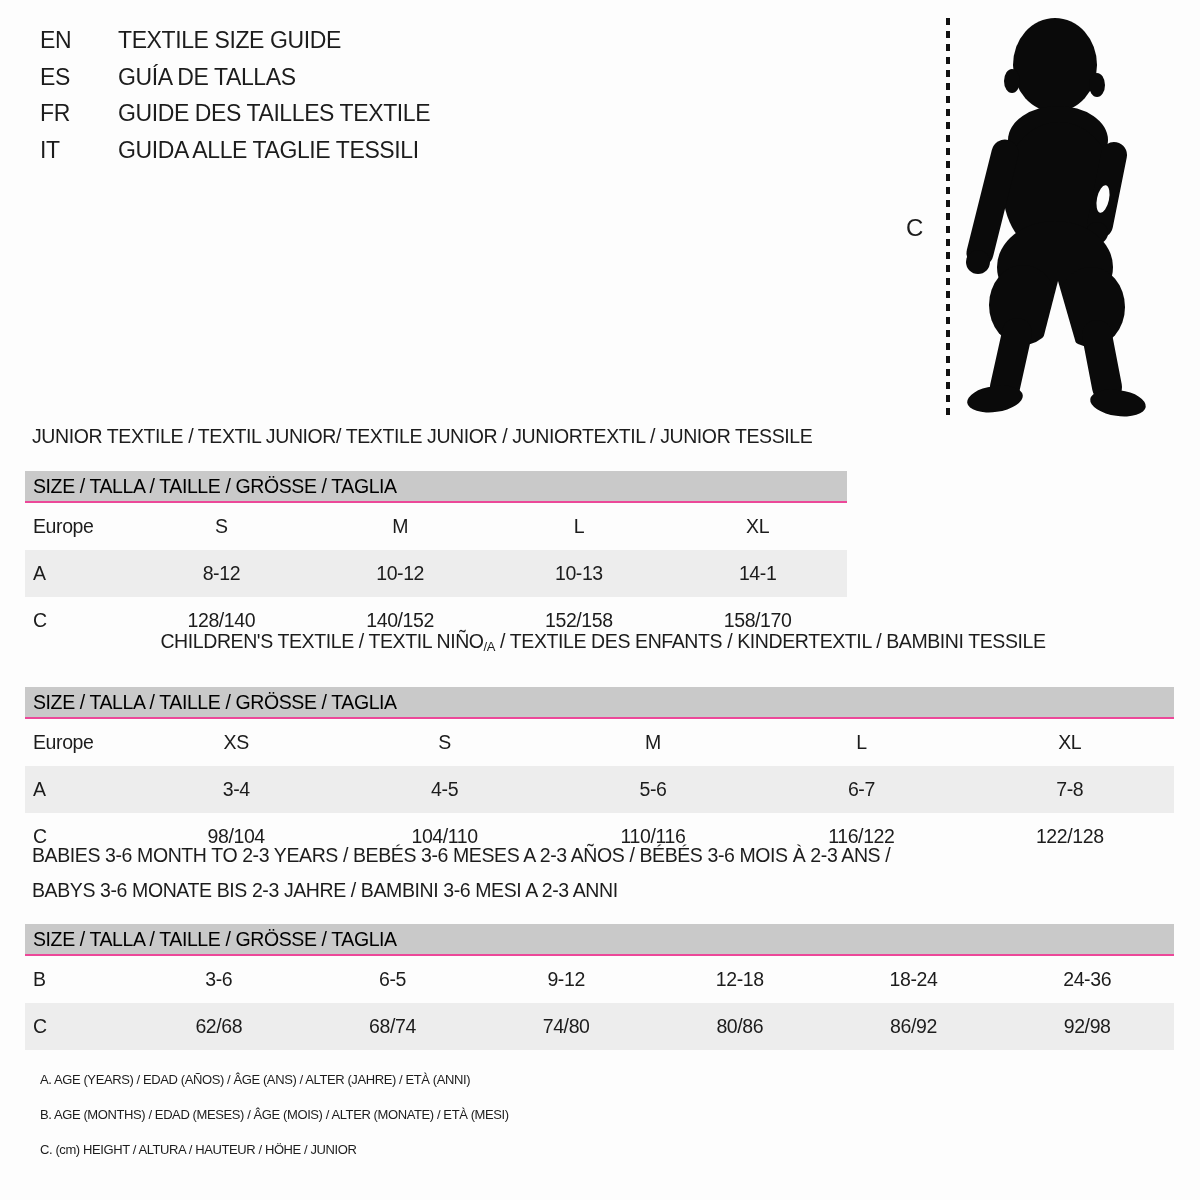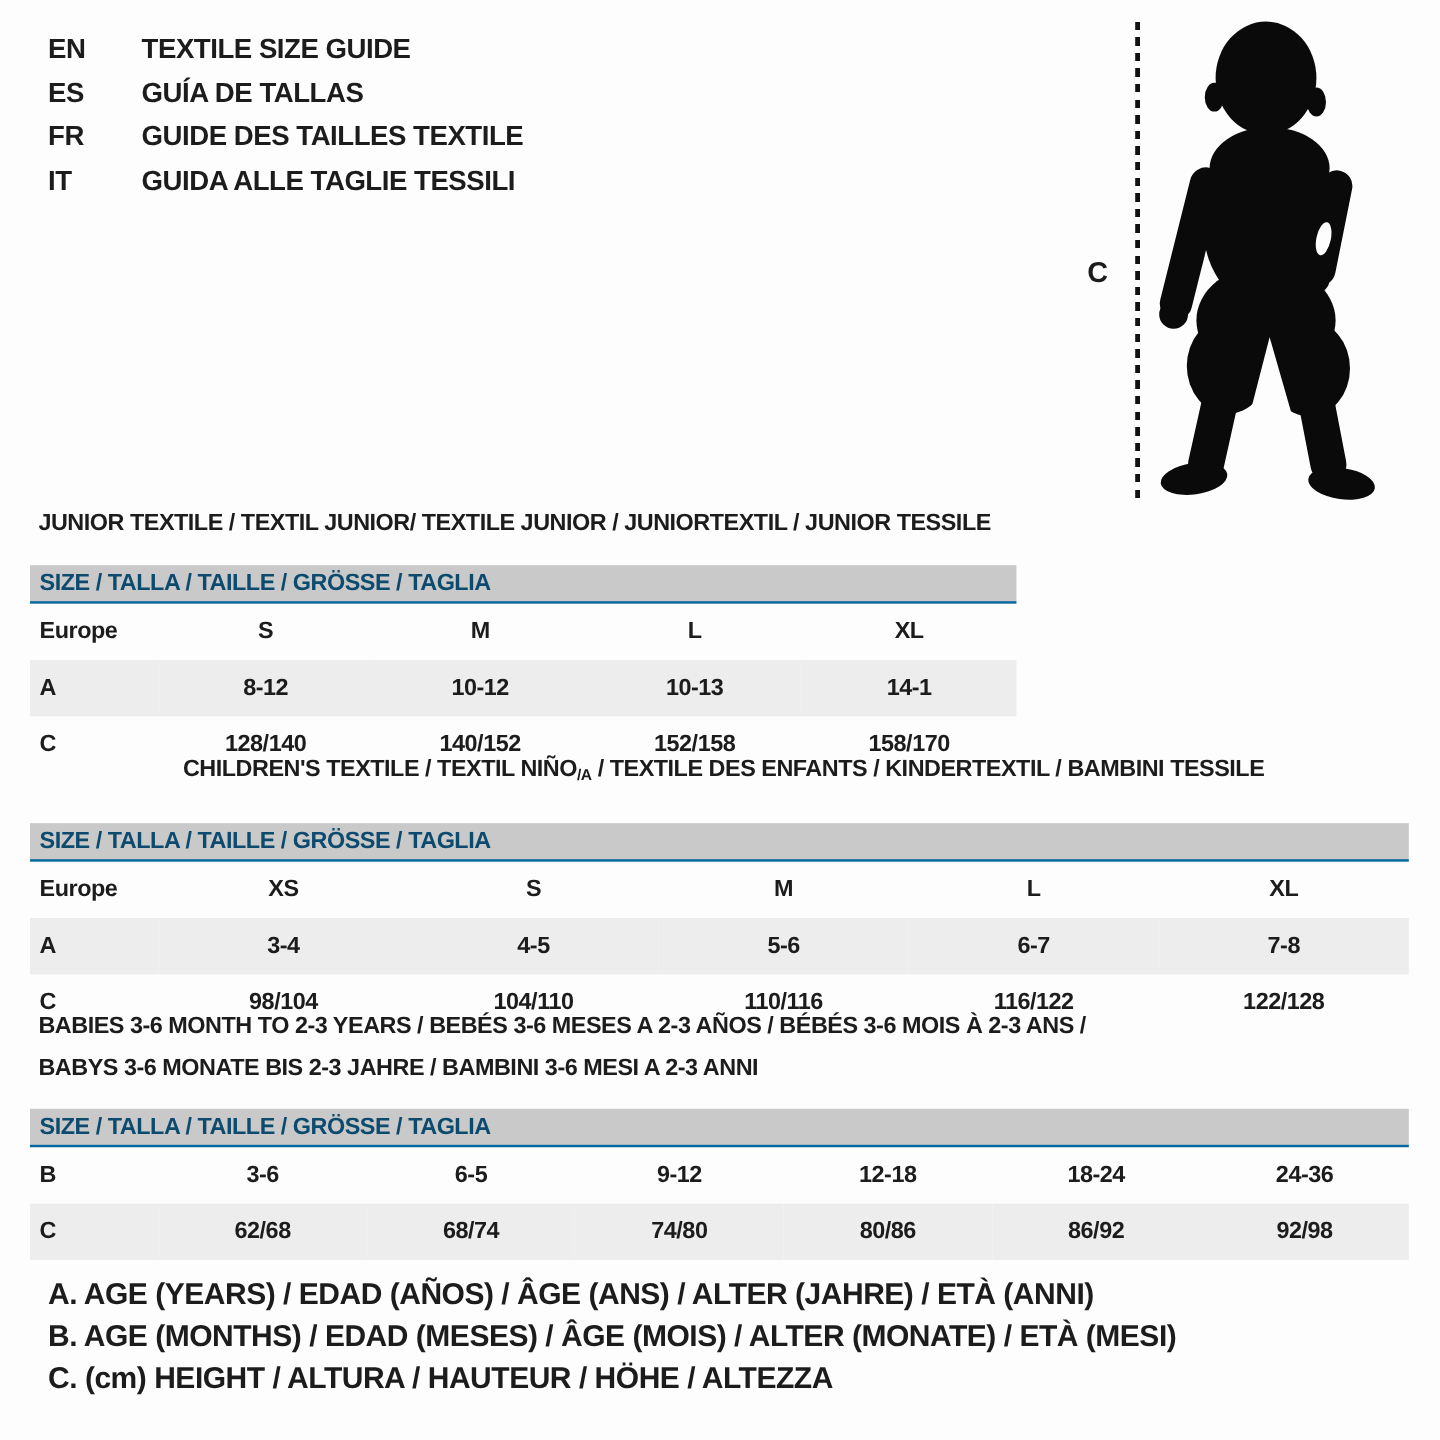--- a/index.html
+++ b/index.html
@@ -1,55 +1,55 @@
 <!DOCTYPE html>
 <html><head>
 <meta charset="utf-8">
 <style>
   * { margin:0; padding:0; box-sizing:border-box; }
   html,body { background:#ffffff; }
   .page {
     position:relative; width:1200px; height:1200px;
     background:#fdfdfd; overflow:hidden;
     font-family:"Liberation Sans", sans-serif;
-    color:#1c1c1c; font-weight:700; letter-spacing:-0.4px;
+    color:#1c1c1c; font-weight:400; letter-spacing:-0.4px;
   }
   
   .lang-block { position:absolute; left:40px; top:22px; }
   .lang-row { display:flex; line-height:36.5px; font-size:23px; }
   .lang-code { width:78px; }
   
   .dim-line {
     position:absolute; left:946px; top:18px; width:4px; height:400px;
     background:repeating-linear-gradient(to bottom,#111 0 7px,transparent 7px 13px);
   }
   .fig-label { position:absolute; left:906px; top:214px; font-size:24px; }
   .baby-svg { position:absolute; left:955px; top:15px; }
   
   .section { position:absolute; left:25px; }
   .sec-title { font-size:19.5px; padding-left:7px; white-space:nowrap; }
   .sec-title .sub { font-size:13px; vertical-align:-3px; }
   .size-bar {
     height:32px; line-height:30px; background:#c9c9c9;
-    border-bottom:2px solid #0369a1; color:#0c4a6e;
+    border-bottom:2px solid #ec4899; color:#000000;
     font-size:19.5px; padding-left:8px;
   }
   table { width:100%; border-collapse:collapse; table-layout:fixed; }
   td { height:47px; font-size:19.5px; text-align:center; vertical-align:middle; }
   td.lbl { text-align:left; padding-left:8px; width:107px; }
   tr.stripe { background:#ededed; }
   #junior-section { top:425px; width:822px; }
   #children-section { top:630px; width:1149px; }
   #babies-section { top:838px; width:1149px; }
   #junior-section .sec-title { margin-bottom:23px; }
   #children-section .sec-title { margin-bottom:33px;text-align:center; }
   #babies-section .titles { margin-bottom:16px; }
   #babies-section .titles .sec-title { line-height:35px; }
   
-  .legend { position:absolute; left:40px; top:1062px; font-size:25px; }
+  .legend { position:absolute; left:40px; top:1062px; font-size:13px; }
   .legend div { line-height:35px; white-space:nowrap; }
 </style>
 </head>
 <body>
 
 <div class="page">
 
   <div class="lang-block">
     <div class="lang-row">
       <span class="lang-code">EN</span>
@@ -193,16 +193,16 @@
         <td>86/92</td>
         <td>92/98</td>
       </tr>
     </tbody>
       </table>
   </div>
 
   <div class="legend">
     <div>A. AGE (YEARS) / EDAD (AÑOS) / ÂGE (ANS) / ALTER (JAHRE) / ETÀ (ANNI)</div>
     <div>B. AGE (MONTHS) / EDAD (MESES) / ÂGE (MOIS) / ALTER (MONATE) / ETÀ (MESI)</div>
-    <div>C. (cm) HEIGHT / ALTURA / HAUTEUR / HÖHE / ALTEZZA</div>
+    <div>C. (cm) HEIGHT / ALTURA / HAUTEUR / HÖHE / JUNIOR</div>
   </div>
 
 </div>
 
 </body></html>

